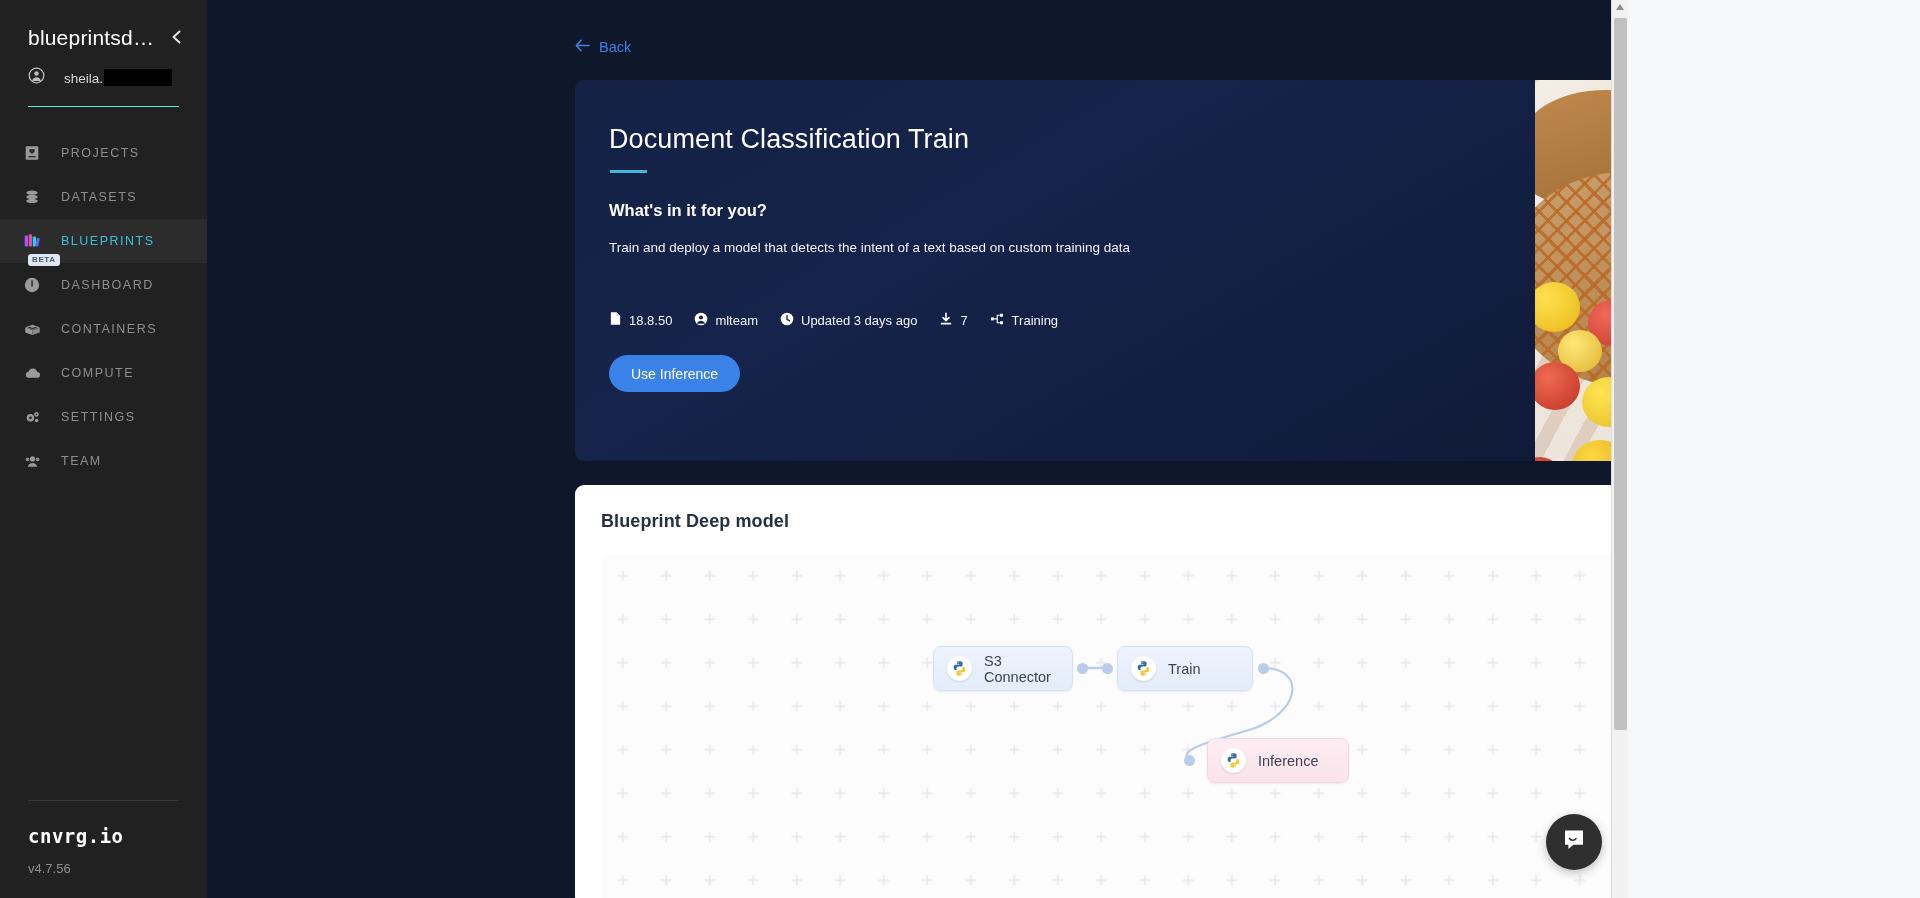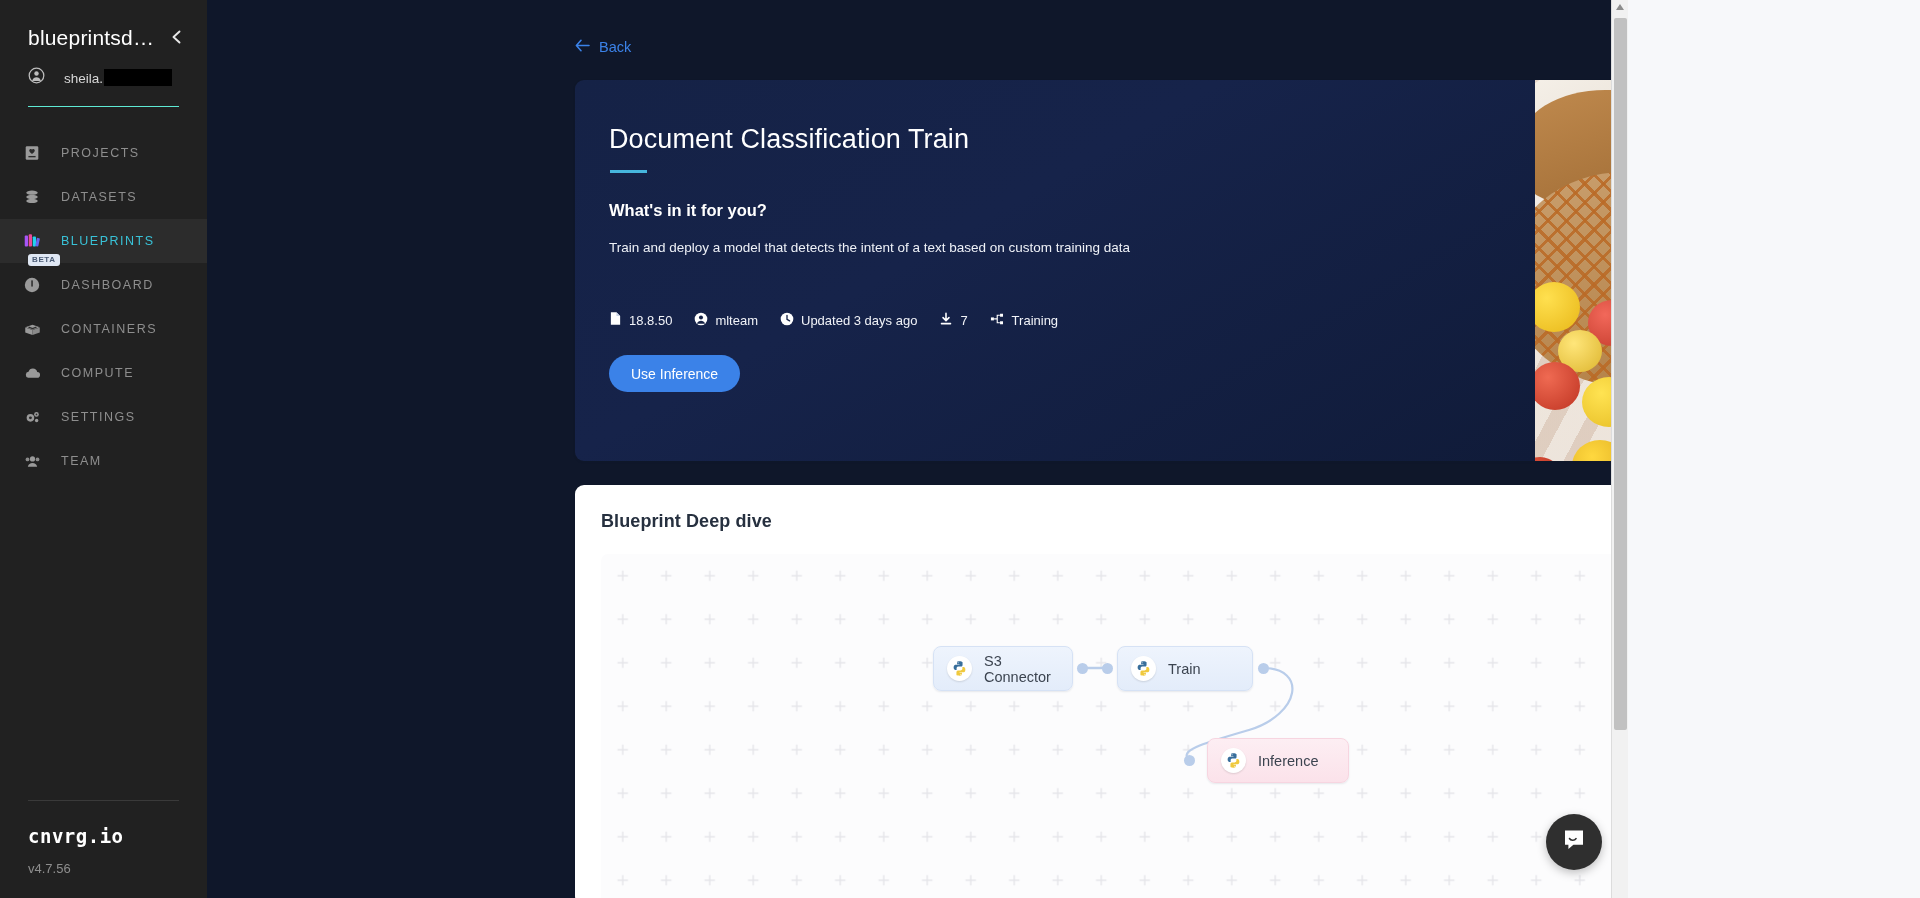--- a/index.html
+++ b/index.html
@@ -458,21 +458,21 @@
           <span class="fruit f5"></span>
             <span class="fruit f6"></span>
           <span class="fruit f7"></span>
         </div>
         <div class="ph ph-thermos"></div>
         <div class="ph ph-strap"></div>
       </div>
     </section>
 
     <section class="card">
-      <h3 class="card-title">Blueprint Deep dive</h3>
+      <h3 class="card-title">Blueprint Deep model</h3>
 
       <div class="canvas">
         <svg class="grid-dots" width="1320" height="360" aria-hidden="true">
           <defs>
             <pattern id="plusgrid" width="43.5" height="43.5" patternUnits="userSpaceOnUse">
               <path d="M21.75 16.5v10.5M16.5 21.75h10.5" stroke="#e6e6ea" stroke-width="1.4"></path>
             </pattern>
           </defs>
           <rect width="1320" height="360" fill="url(#plusgrid)"></rect>
         </svg>

